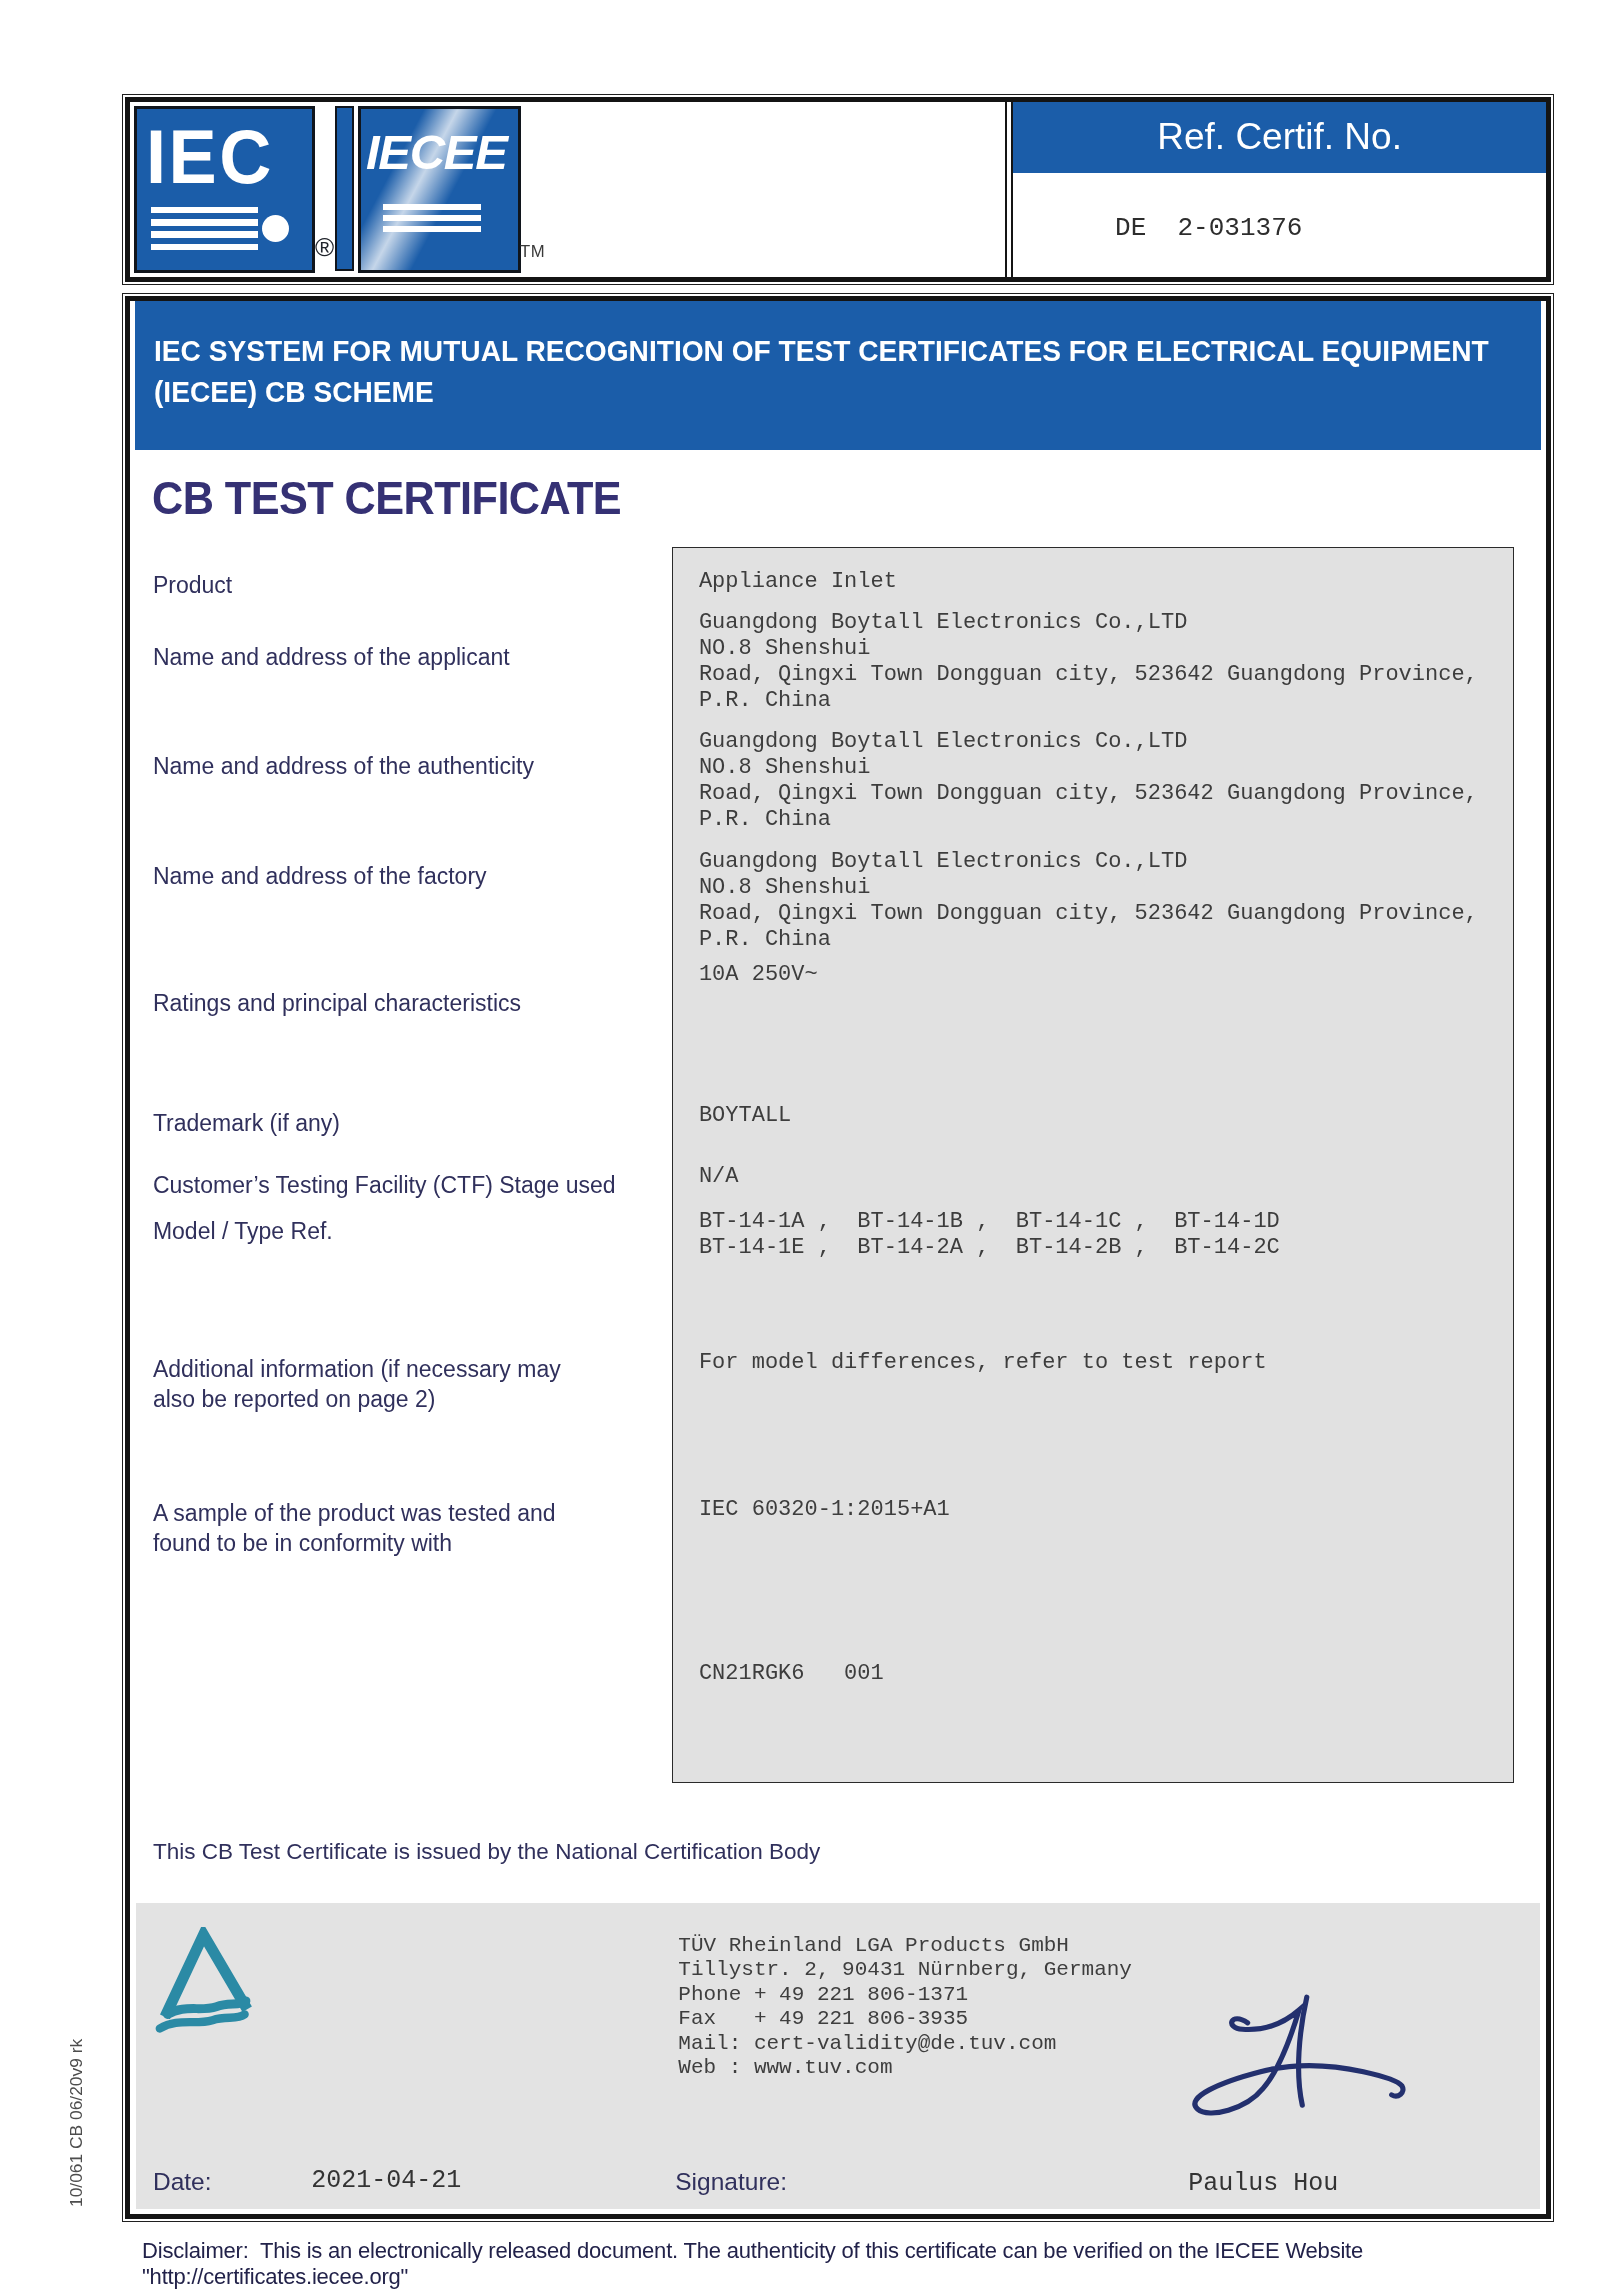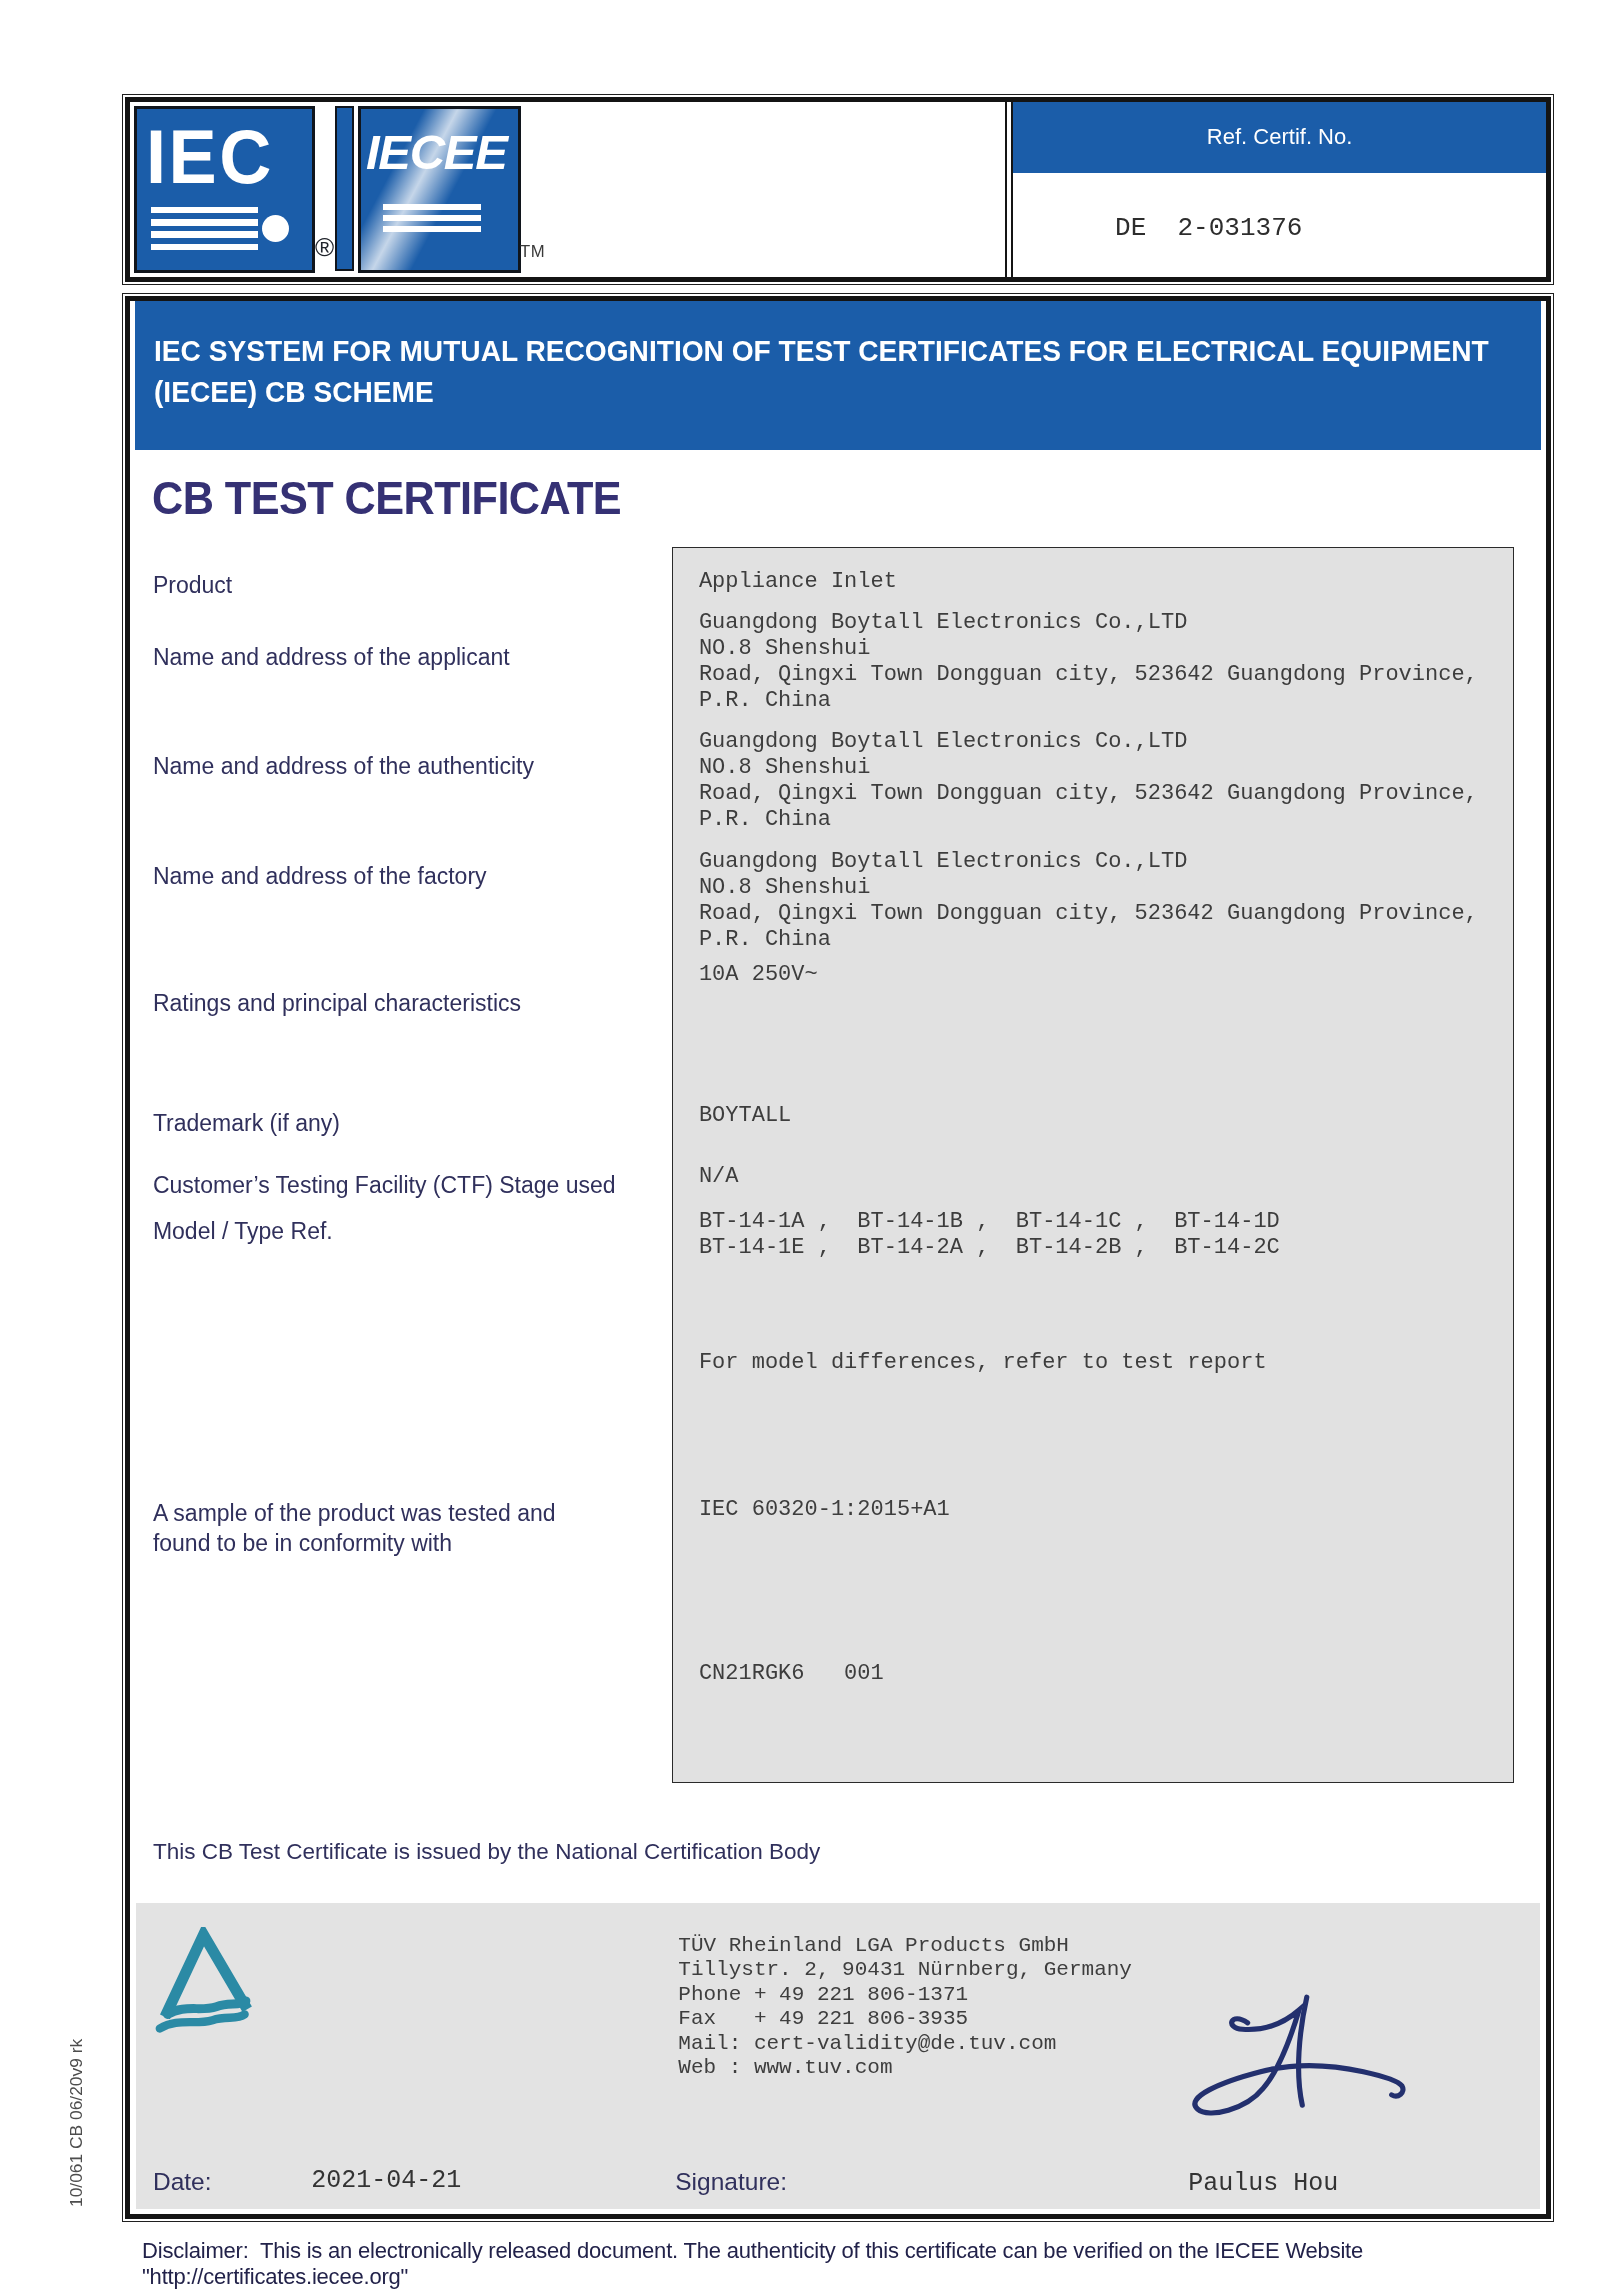--- a/index.html
+++ b/index.html
@@ -30,21 +30,21 @@
                  background:linear-gradient(118deg, rgba(255,255,255,0) 26%, rgba(255,255,255,0.75) 40%, rgba(255,255,255,0) 56%); }
   .iecee-text { position:absolute; left:5.1px; top:15.4px; font-size:49px; font-weight:700; font-style:italic;
                 color:#fff; letter-spacing:-1.3px; }
   .iecee-stripes { position:absolute; left:22px; top:95px; width:98px; height:28px;
                    background:repeating-linear-gradient(to bottom,#fff 0 5.8px,rgba(0,0,0,0) 5.8px 11px); }
   .tm-mark { left:390px; top:140px; font-size:16.7px; color:#3a3a3a; letter-spacing:0.6px; }
 
   .ref-panel { position:absolute; top:0; right:0; bottom:0; width:533px; border-left:2.6px solid #141414; background:#fff; }
   .ref-panel::before { content:""; position:absolute; left:-8.4px; top:0; bottom:0; width:2.6px; background:#141414; }
   .ref-header { position:absolute; left:0; right:0; top:0; height:71px; background:#1b5da9;
-                display:flex; align-items:center; justify-content:center; color:#fff; font-size:22px; }
+                display:flex; align-items:center; justify-content:center; color:#fff; font-size:37px; }
   .ref-number { position:absolute; left:102px; top:111px; font-family:"Liberation Mono","DejaVu Sans Mono",monospace;
                 font-size:26px; color:#2d2d2d; white-space:pre; }
 
   
   .main-box { left:122px; top:293px; width:1430px; height:1927px; }
 
   .banner { position:absolute; left:5.1px; right:5.1px; top:0; height:149px; background:#1b5da9;
             padding:30px 0 0 19.3px; box-sizing:border-box; color:#fff; font-size:29px; font-weight:600;
             line-height:41px; letter-spacing:0; }
   .banner div { transform:scaleX(0.97); transform-origin:0 50%; white-space:nowrap; }
@@ -146,20 +146,22 @@
       <div class="abs doc-title">CB TEST CERTIFICATE</div>
 
       <div class="lbl lbl-product">Product</div>
       <div class="lbl lbl-applicant">Name and address of the applicant</div>
       <div class="lbl lbl-manufacturer">Name and address of the authenticity</div>
       <div class="lbl lbl-factory">Name and address of the factory</div>
       <div class="lbl lbl-ratings">Ratings and principal characteristics</div>
       <div class="lbl lbl-trademark">Trademark (if any)</div>
       <div class="lbl lbl-ctf">Customer’s Testing Facility (CTF) Stage used</div>
       <div class="lbl lbl-model">Model / Type Ref.</div>
+      <div class="lbl lbl-additional">Additional information (if necessary may
+also be reported on page 2)</div>
       <div class="lbl lbl-conformity">A sample of the product was tested and
 found to be in conformity with</div>
 
       <div class="abs values">
         <div class="val val-product">Appliance Inlet</div>
         <div class="val val-applicant">Guangdong Boytall Electronics Co.,LTD
 NO.8 Shenshui
 Road, Qingxi Town Dongguan city, 523642 Guangdong Province,
 P.R. China</div>
         <div class="val val-manufacturer">Guangdong Boytall Electronics Co.,LTD

